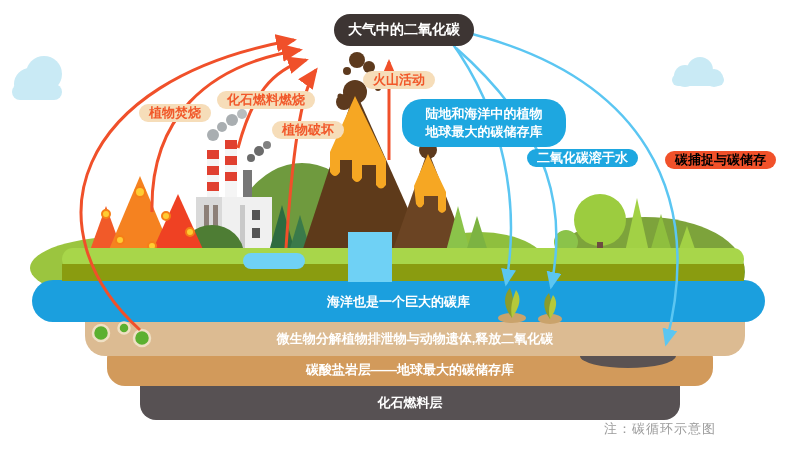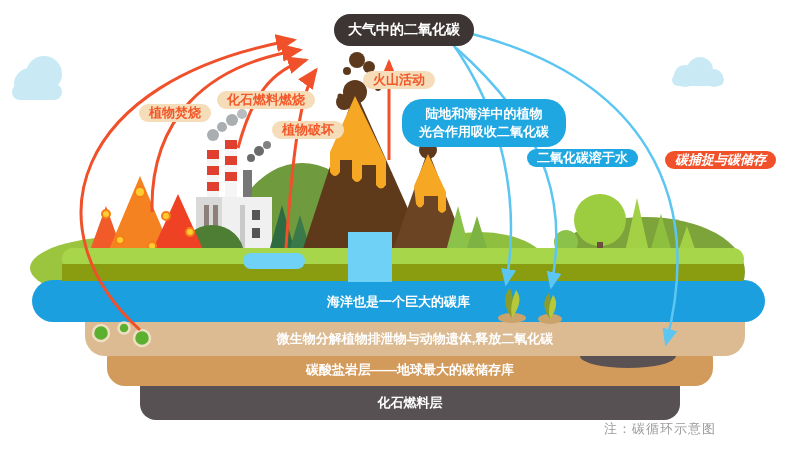--- a/index.html
+++ b/index.html
@@ -4,21 +4,21 @@
 <style>
   html,body{margin:0;padding:0;background:#fff;}
   #stage{position:relative;width:792px;height:476px;background:#ffffff;overflow:hidden;
          font-family:"Liberation Sans","DejaVu Sans",sans-serif;}
   #scene{position:absolute;left:0;top:0;}
   .tag{position:absolute;font-weight:bold;font-size:13px;line-height:1.4;border-radius:14px;
        padding:0 10px;white-space:pre-line;box-sizing:border-box;}
   .tag-dark{background:#3D3533;color:#fff;font-size:14px;padding:6px 14px;border-radius:17px;}
   .tag-tan{background:#F6DDB9;color:#F1582A;}
   .tag-blue{background:#1EA7E0;color:#fff;text-align:center;}
-  .tag-orange{background:#F1512A;color:#ffffff;font-style:italic;}
+  .tag-orange{background:#F1512A;color:#000000;}
   .layer-label{position:absolute;color:#fff;font-weight:bold;font-size:13px;text-align:center;}
   #note{position:absolute;left:604px;top:420px;color:#9B9B9B;font-size:13px;letter-spacing:1px;}
 </style>
 </head>
 <body>
 
 <div id="stage">
 
   <svg id="scene" width="792" height="476" viewBox="0 0 792 476">
     <defs>
@@ -163,21 +163,21 @@
   </svg>
 
   <div class="tag tag-dark" style="left:334px;top:14px;">大气中的二氧化碳</div>
 
   <div class="tag tag-tan" style="left:139px;top:104px;">植物焚烧</div>
   <div class="tag tag-tan" style="left:217px;top:91px;">化石燃料燃烧</div>
   <div class="tag tag-tan" style="left:272px;top:121px;">植物破坏</div>
   <div class="tag tag-tan" style="left:363px;top:71px;">火山活动</div>
 
   <div class="tag tag-blue" style="left:402px;top:99px;width:164px;border-radius:20px;padding:6px 8px;">陆地和海洋中的植物
-光合作用吸收二氧化碳</div>
+地球最大的碳储存库</div>
   <div class="tag tag-blue" style="left:527px;top:149px;">二氧化碳溶于水</div>
 
   <div class="tag tag-orange" style="left:665px;top:151px;">碳捕捉与碳储存</div>
 
   <div class="layer-label" style="left:85px;width:660px;top:330px;">微生物分解植物排泄物与动物遗体,释放二氧化碳</div>
   <div class="layer-label" style="left:32px;width:733px;top:293px;">海洋也是一个巨大的碳库</div>
   <div class="layer-label" style="left:107px;width:606px;top:361px;">碳酸盐岩层——地球最大的碳储存库</div>
   <div class="layer-label" style="left:140px;width:540px;top:394px;text-align:center;">化石燃料层</div>
 
   <div id="note">注：碳循环示意图</div>

